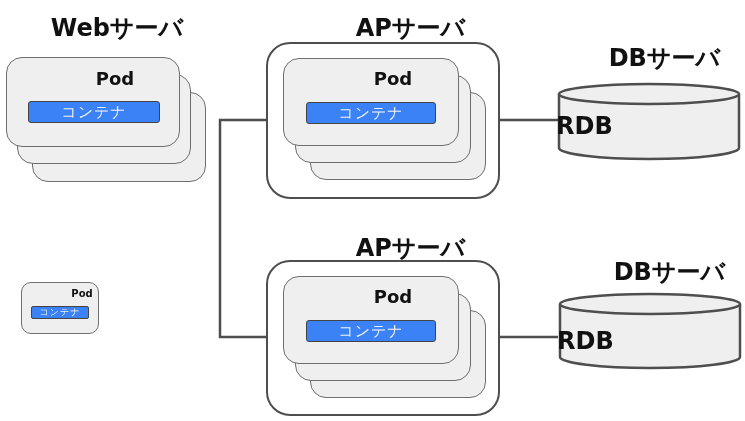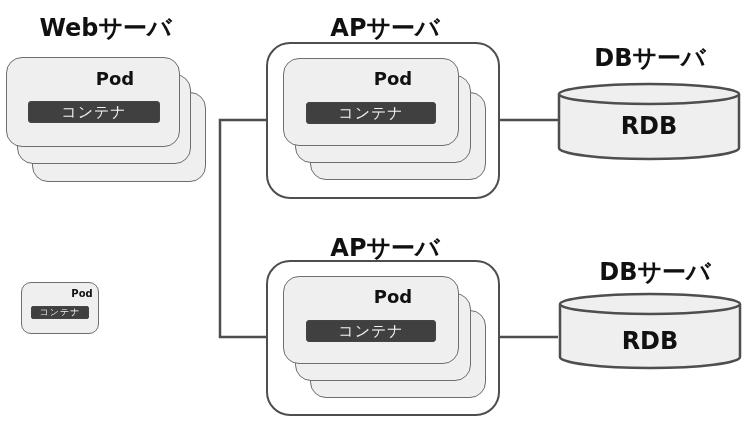--- a/index.html
+++ b/index.html
@@ -1,26 +1,26 @@
 <!DOCTYPE html>
 <html><head>
   <meta charset="utf-8">
   <style>
     html, body { margin: 0; padding: 0; background: #ffffff; }
     body { width: 745px; height: 421px; position: relative; overflow: hidden;
            font-family: "DejaVu Sans", "Liberation Sans", sans-serif; color: #111; }
     .abs { position: absolute; }
-    .title { position: absolute; font-weight: bold; font-size: 24px; color: #111; white-space: nowrap; text-align: center; }
+    .title { position: absolute; font-weight: bold; font-size: 24px; color: #111; white-space: nowrap; text-align: right; }
     .pod { position: absolute; background: #efefef; border: 1.5px solid #6e6e6e; border-radius: 16px; box-sizing: border-box; }
     .pod-label { position: absolute; left: 0; right: 0; text-align: center; font-size: 18px; font-weight: bold; color: #111; padding-left: 44px; }
-    .container-badge { position: absolute; background: #404040; border: 1px solid #444; border-radius: 3px; color: #f2f2f2;
+    .container-badge { position: absolute; background: #3b82f6; border: 1px solid #444; border-radius: 3px; color: #f2f2f2;
                        text-align: center; font-size: 15px; line-height: 20px; box-sizing: border-box; letter-spacing: 1px; }
     .server-box { position: absolute; border: 2.5px solid #4e4e4e; border-radius: 24px; box-sizing: border-box; background: #fff; }
     svg.lines { position: absolute; left: 0; top: 0; }
-    .rdb-label { position: absolute; font-size: 24px; color: #111; text-align: center; font-weight: bold; }
+    .rdb-label { position: absolute; font-size: 24px; color: #111; font-weight: bold; }
   </style>
 </head>
 <body>
 
 <svg class="lines" width="745" height="421">
   <polyline points="267,120 220,120 220,337 267,337" fill="none" stroke="#4e4e4e" stroke-width="2.5"></polyline>
   <line x1="499" y1="120" x2="558" y2="120" stroke="#4e4e4e" stroke-width="2.5"></line>
   <line x1="499" y1="337" x2="558" y2="337" stroke="#4e4e4e" stroke-width="2.5"></line>
 </svg>
 

